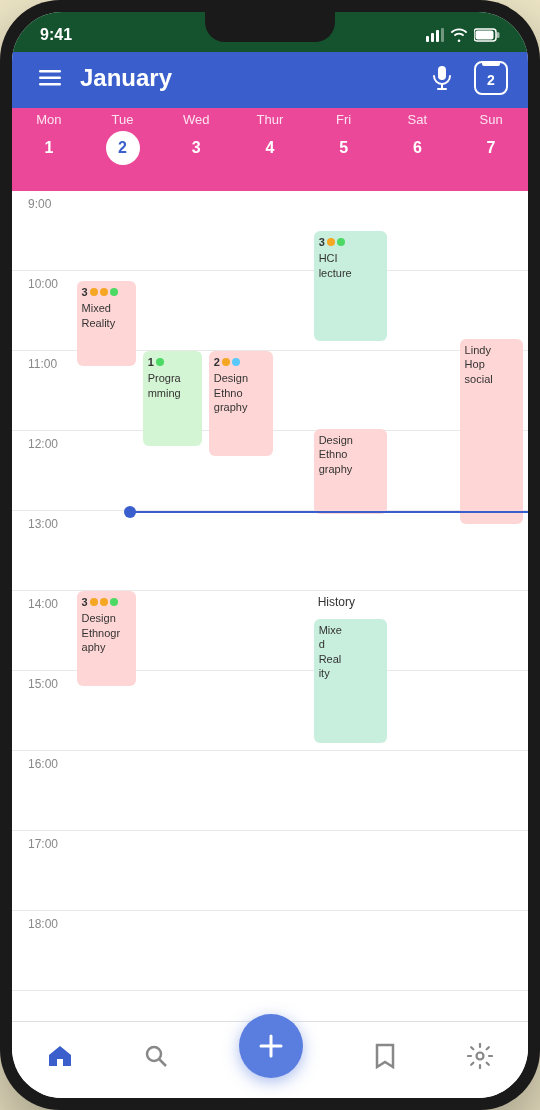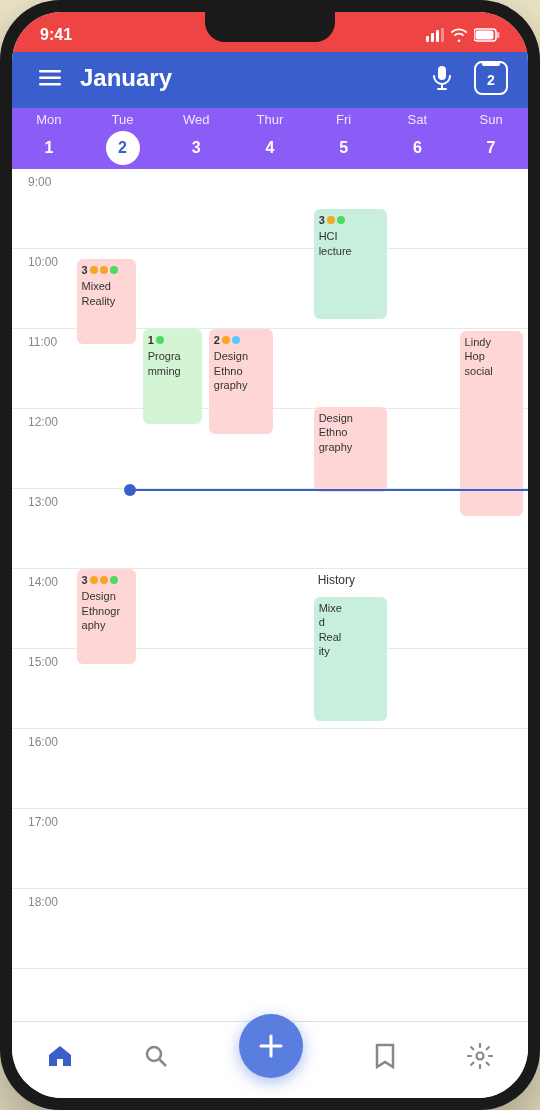--- a/index.html
+++ b/index.html
@@ -24,21 +24,21 @@
       width: 100%;
       height: 100%;
       background: #f5f5f7;
       border-radius: 50px;
       overflow: hidden;
       display: flex;
       flex-direction: column;
     }
     
     .status-bar {
-      background: #ef4444;
+      background: #14532d;
       display: flex;
       justify-content: space-between;
       align-items: center;
       padding: 14px 28px 8px;
       color: white;
       font-size: 16px;
       font-weight: 600;
     }
     .status-icons {
       display: flex;
@@ -109,24 +109,24 @@
       position: absolute;
       top: -2px;
       left: 6px;
       right: 6px;
       height: 5px;
       background: white;
       border-radius: 2px;
     }
     
     .week-bar {
-      background: #8b5cf6;
+      background: #ec4899;
       display: flex;
       justify-content: space-around;
-      padding: 4px 0 4px;
+      padding: 4px 0 26px;
     }
     .day-col {
       display: flex;
       flex-direction: column;
       align-items: center;
       gap: 4px;
       cursor: pointer;
     }
     .day-name {
       font-size: 13px;
@@ -432,21 +432,21 @@
               <div class="dot" style="background:#f5a623;"></div>
               <div class="dot" style="background:#5ac8fa;"></div>
             </div>
             <div class="event-title" style="font-size:11px;color:#333;font-weight:500;">Design<br>Ethno<br>graphy</div>
           </div>
 
           <div class="event-block" style="top:238px; left:53%; width:16%; height:85px; background:#ffd6d6;">
             <div class="event-title" style="font-size:11px;color:#333;font-weight:500;">Design<br>Ethno<br>graphy</div>
           </div>
 
-          <div class="event-block" style="top:162px; left:85%; width:14%; height:185px; background:#ffd6d6;">
+          <div class="event-block" style="top:148px; left:85%; width:14%; height:185px; background:#ffd6d6;">
             <div class="event-title" style="font-size:11px;color:#333;font-weight:500;">Lindy<br>Hop<br>social</div>
           </div>
 
           <div class="event-block" style="top:400px; left:1%; width:13%; height:95px; background:#ffd6d6;">
             <div class="dots">
               <span style="font-size:11px;font-weight:600;color:#333;">3</span>
               <div class="dot" style="background:#f5a623;"></div>
               <div class="dot" style="background:#f5a623;"></div>
               <div class="dot" style="background:#4cd964;"></div>
             </div>

